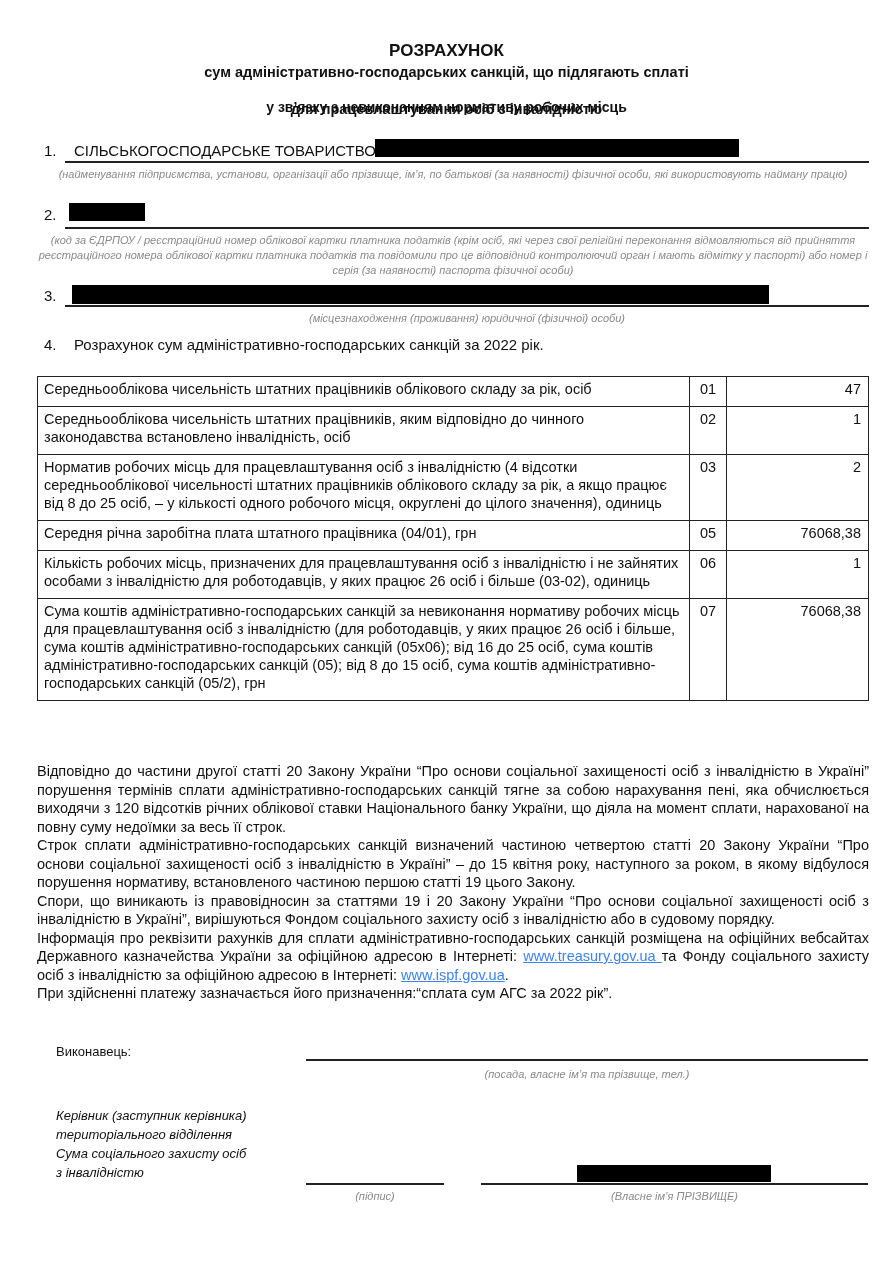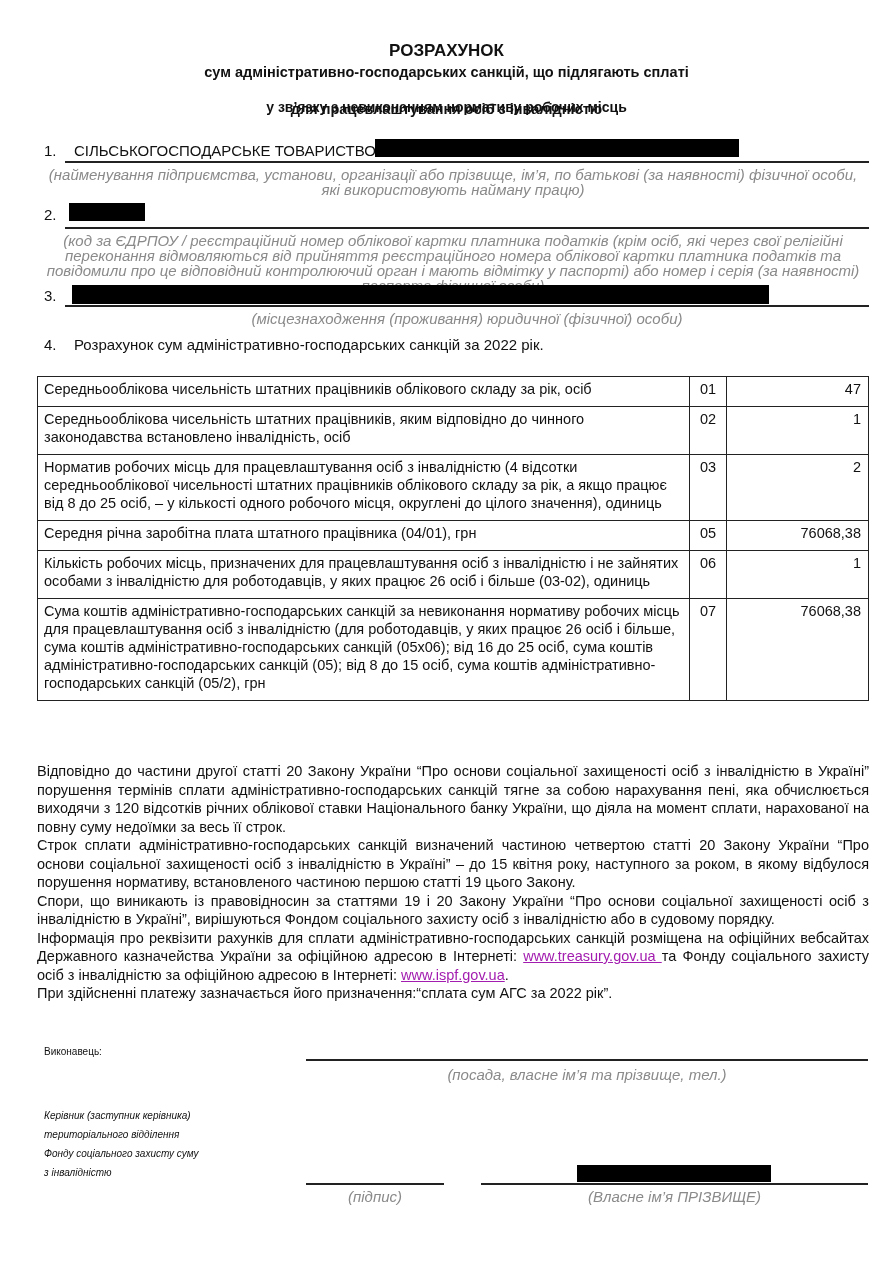--- a/index.html
+++ b/index.html
@@ -7,29 +7,29 @@
   .abs { position: absolute; }
   .title { left: 0; width: 893px; text-align: center; font-weight: bold; }
   .t1 { top: 41px; font-size: 17px; }
   .t2 { top: 64px; font-size: 14.5px; }
   .t3 { top: 99px; font-size: 14px; }
   .t4 { top: 101px; font-size: 14.5px; }
   .num { font-size: 15px; }
   .field-text { font-size: 15px; }
   .redact { background: #000; }
   .rule { height: 2px; background: #222; }
-  .hint { color: #8a8a8a; font-style: italic; font-size: 15px; text-align: center; line-height: 15px; }
+  .hint { color: #8a8a8a; font-style: italic; font-size: 11px; text-align: center; line-height: 15px; }
   table.calc { position: absolute; left: 37px; top: 376px; width: 832px; border-collapse: collapse; font-size: 14.5px; line-height: 18px; }
   table.calc td { border: 1.6px solid #222; vertical-align: top; padding: 3px 6px 8px 6px; }
   table.calc td.code { width: 24px; text-align: center; padding-left: 6px; padding-right: 6px; }
   table.calc td.val { width: 128px; text-align: right; padding-right: 7px; }
   .body-text { left: 37px; width: 832px; font-size: 14.5px; line-height: 18.5px; text-align: justify; }
   .body-text p { margin: 0; }
-  .link { color: #a21caf; text-decoration: underline; }
-  .sig-label { font-size: 10px; line-height: 19px; }
+  .link { color: #3b82f6; text-decoration: underline; }
+  .sig-label { font-size: 13px; line-height: 19px; margin-left: 12px; }
 </style>
 </head>
 <body>
 
 <div class="abs title t1">РОЗРАХУНОК</div>
 <div class="abs title t2">сум адміністративно-господарських санкцій, що підлягають сплаті</div>
 <div class="abs title t3">у зв’язку з невиконанням нормативу робочих місць</div>
 <div class="abs title t4">для працевлаштування осіб з інвалідністю</div>
 
 <div class="abs num" style="left:44px; top:142px;">1.</div>
@@ -94,21 +94,21 @@
   <p>При здійсненні платежу зазначається його призначення:“сплата сум АГС за 2022 рік”.</p>
 </div>
 
 <div class="abs sig-label" style="left:44px; top:1042px;">Виконавець:</div>
 <div class="abs rule" style="left:306px; top:1059px; width:562px;"></div>
 <div class="abs hint" style="left:306px; top:1067px; width:562px;">(посада, власне ім’я та прізвище, тел.)</div>
 
 <div class="abs sig-label" style="left:44px; top:1106px;font-style:italic;">
   <div>Керівник (заступник керівника)</div>
   <div>територіального відділення</div>
-  <div>Фонду соціального захисту суму</div>
+  <div>Сума соціального захисту осіб</div>
   <div>з інвалідністю</div>
 </div>
 
 <div class="abs rule" style="left:306px; top:1183px; width:138px;"></div>
 <div class="abs hint" style="left:306px; top:1189px; width:138px;">(підпис)</div>
 
 <div class="abs redact" style="left:577px; top:1165px; width:194px; height:17px;"></div>
 <div class="abs rule" style="left:481px; top:1183px; width:387px;"></div>
 <div class="abs hint" style="left:481px; top:1189px; width:387px;">(Власне ім’я ПРІЗВИЩЕ)</div>
 

